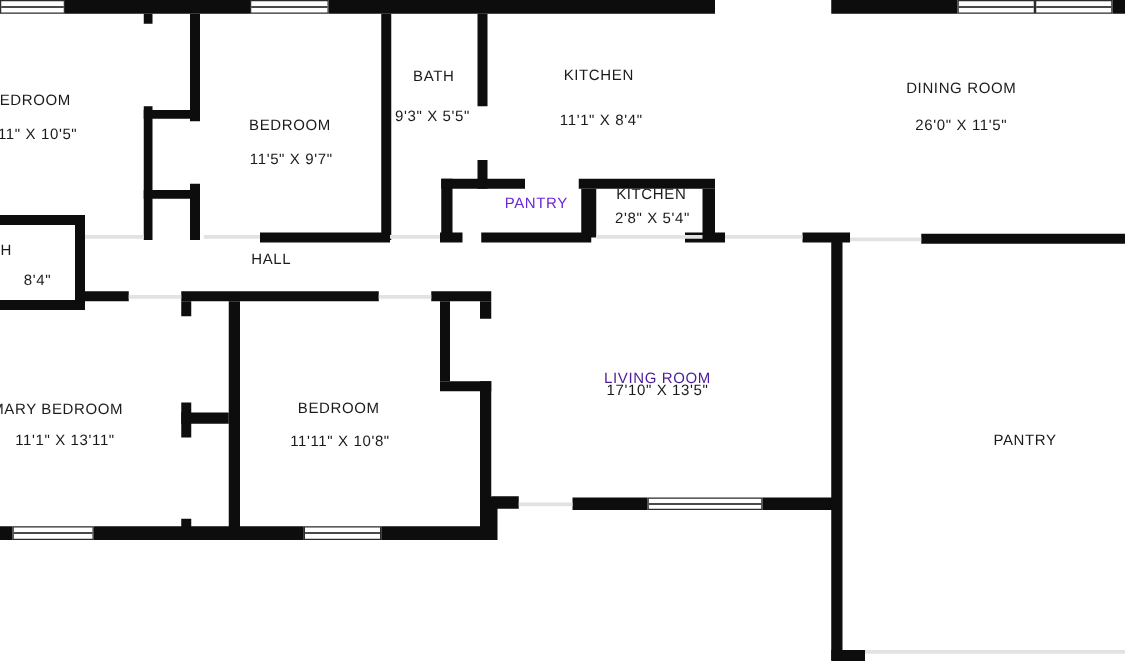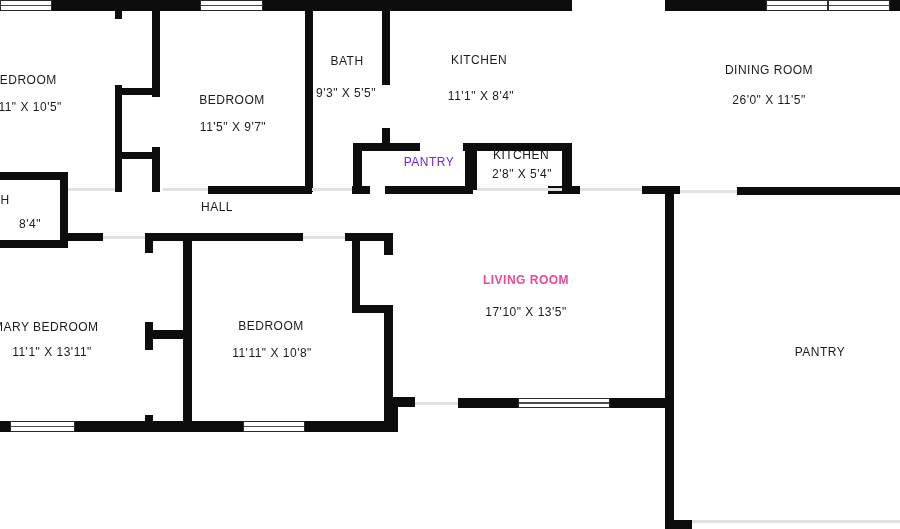--- a/index.html
+++ b/index.html
@@ -109,16 +109,16 @@
     <span class="room-dims" style="left: 522px; top: 174px; color: rgb(27, 27, 27);">2'8" X 5'4"</span>
     <span class="room-label" style="left: 769px; top: 70px; color: rgb(27, 27, 27);">DINING ROOM</span>
     <span class="room-dims" style="left: 769px; top: 100px; color: rgb(27, 27, 27);">26'0" X 11'5"</span>
     <span class="room-label" style="left: -7px; top: 200px; color: rgb(27, 27, 27);">BATH</span>
     <span class="room-dims" style="left: 30px; top: 224px; color: rgb(27, 27, 27);">8'4"</span>
     <span class="room-label" style="left: 217px; top: 207px; color: rgb(27, 27, 27);">HALL</span>
     <span class="room-label" style="left: 35px; top: 327px; color: rgb(27, 27, 27);">PRIMARY BEDROOM</span>
     <span class="room-dims" style="left: 52px; top: 352px; color: rgb(27, 27, 27);">11'1" X 13'11"</span>
     <span class="room-label" style="left: 271px; top: 326px; color: rgb(27, 27, 27);">BEDROOM</span>
     <span class="room-dims" style="left: 272px; top: 353px; color: rgb(27, 27, 27);">11'11" X 10'8"</span>
-    <span class="room-label" style="left: 526px; top: 280px; color: #ec4899; font-weight: bold;">LIVING ROOM</span>
+    <span class="room-label" style="left: 526px; top: 302px; color: #4c1d95;">LIVING ROOM</span>
     <span class="room-dims" style="left: 526px; top: 312px; color: rgb(27, 27, 27);">17'10" X 13'5"</span>
     <span class="room-label" style="left: 820px; top: 352px; color: rgb(27, 27, 27);">PANTRY</span>
   </div>
 
 </body></html>

